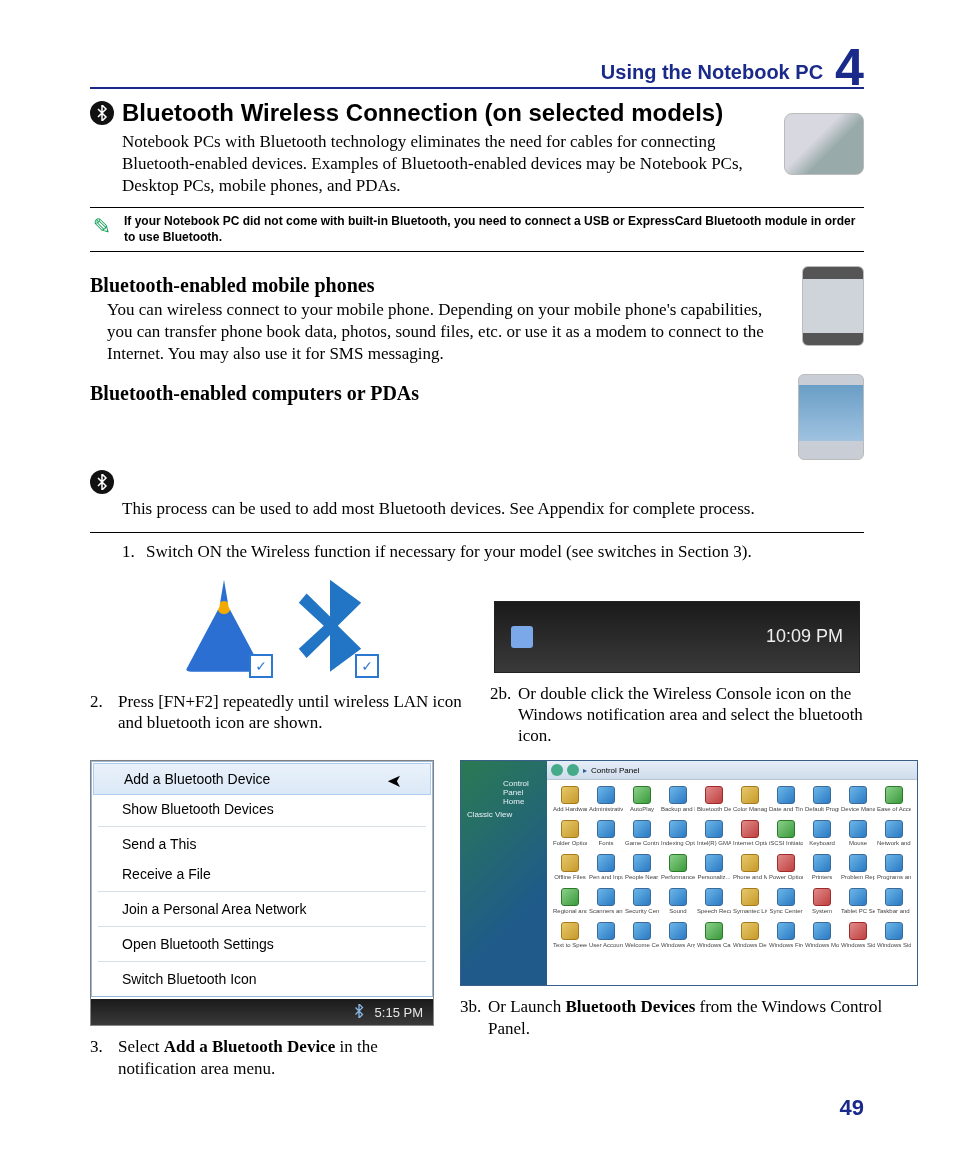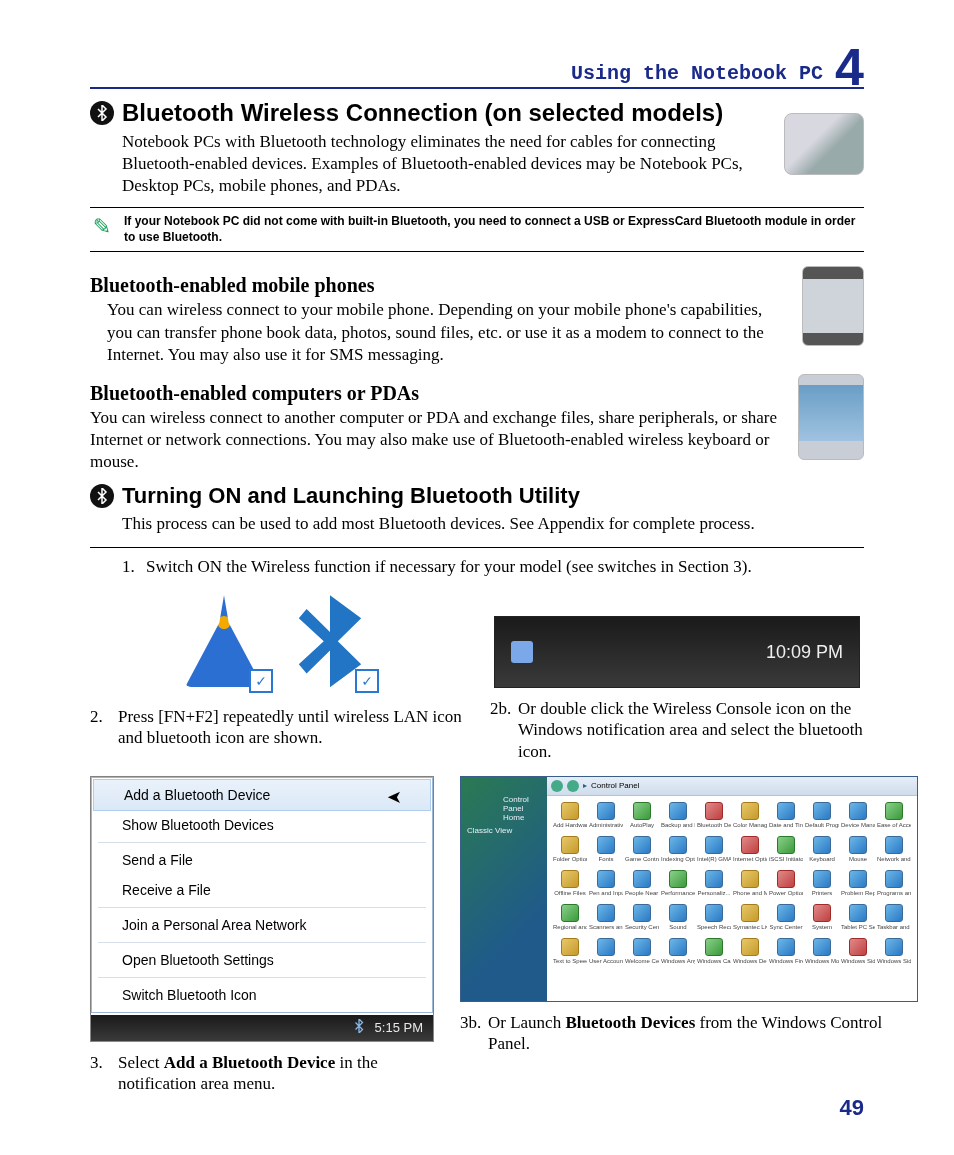--- a/index.html
+++ b/index.html
@@ -20,21 +20,21 @@
   }
   .header-row {
     display: flex;
     align-items: baseline;
     justify-content: flex-end;
     border-bottom: 2px solid #1a2a8a;
     padding-bottom: 2px;
     margin-bottom: 6px;
   }
   .header-text {
-    font-family: Liberation Mono, monospace;
+    font-family: Liberation Sans, sans-serif;
     font-weight: bold;
     color: #1a2a8a;
     font-size: 20px;
     margin-right: 12px;
   }
   .big-4 {
     font-family: Arial, Helvetica, sans-serif;
     font-weight: bold;
     color: #1a2a8a;
     font-size: 52px;
@@ -364,32 +364,30 @@
     <div class="textcol">
       <div class="sub-h" style="margin-left:0;">Bluetooth-enabled mobile phones</div>
       <div class="body-text" style="margin-left:17px;">You can wireless connect to your mobile phone. Depending on your mobile phone's capabilities, you can transfer phone book data, photos, sound files, etc. or use it as a modem to connect to the Internet. You may also use it for SMS messaging.</div>
     </div>
     <div class="fig-placeholder phone"></div>
   </div>
 
   <div class="row-with-fig" style="margin-top:8px;">
     <div class="textcol">
       <div class="sub-h" style="margin-left:0;">Bluetooth-enabled computers or PDAs</div>
-      <div class="body-text" style="margin-left:0;">You can wireless connect to another computer or PDA and exchange files, share peripherals, or share Internet or network connections. You may also make use of Bluetooth-enabled wireless keyboard or mouse.</div>
     </div>
     <div class="fig-placeholder pda"></div>
   </div>
 
   <div class="section-title-2">
     <span class="bt-rune">
       <svg width="12" height="16" viewBox="0 0 12 16">
           <path d="M2 4 L10 12 L6 16 L6 0 L10 4 L2 12" fill="none" stroke="#fff" stroke-width="1.5"></path>
         </svg>
     </span>
-    <span>Turning ON and Launching Bluetooth Utility</span>
   </div>
   <div class="body-text">This process can be used to add most Bluetooth devices. See Appendix for complete process.</div>
 
   <div style="border-top:1px solid #000; margin:12px 0 0 0;"></div>
 
   <div class="step">
     <span class="num">1.</span>
     <span>Switch ON the Wireless function if necessary for your model (see switches in Section 3).</span>
   </div>
 
@@ -425,21 +423,21 @@
   <div class="two-col" style="margin-top:14px;">
     <div>
       <div class="menu-wrap">
         <div class="context-menu">
           <div class="menu-item hl">
             <span>Add a Bluetooth Device</span>
             <span class="menu-cursor">➤</span>
           </div>
           <div class="menu-item"><span>Show Bluetooth Devices</span></div>
           <div class="menu-sep"></div>
-          <div class="menu-item"><span>Send a File</span></div>
+          <div class="menu-item"><span>Send a This</span></div>
           <div class="menu-item"><span>Receive a File</span></div>
           <div class="menu-sep"></div>
           <div class="menu-item"><span>Join a Personal Area Network</span></div>
           <div class="menu-sep"></div>
           <div class="menu-item"><span>Open Bluetooth Settings</span></div>
           <div class="menu-sep"></div>
           <div class="menu-item"><span>Switch Bluetooth Icon</span></div>
         </div>
         <div class="menu-bar">
           <span style="color:#8ab8e6;">

